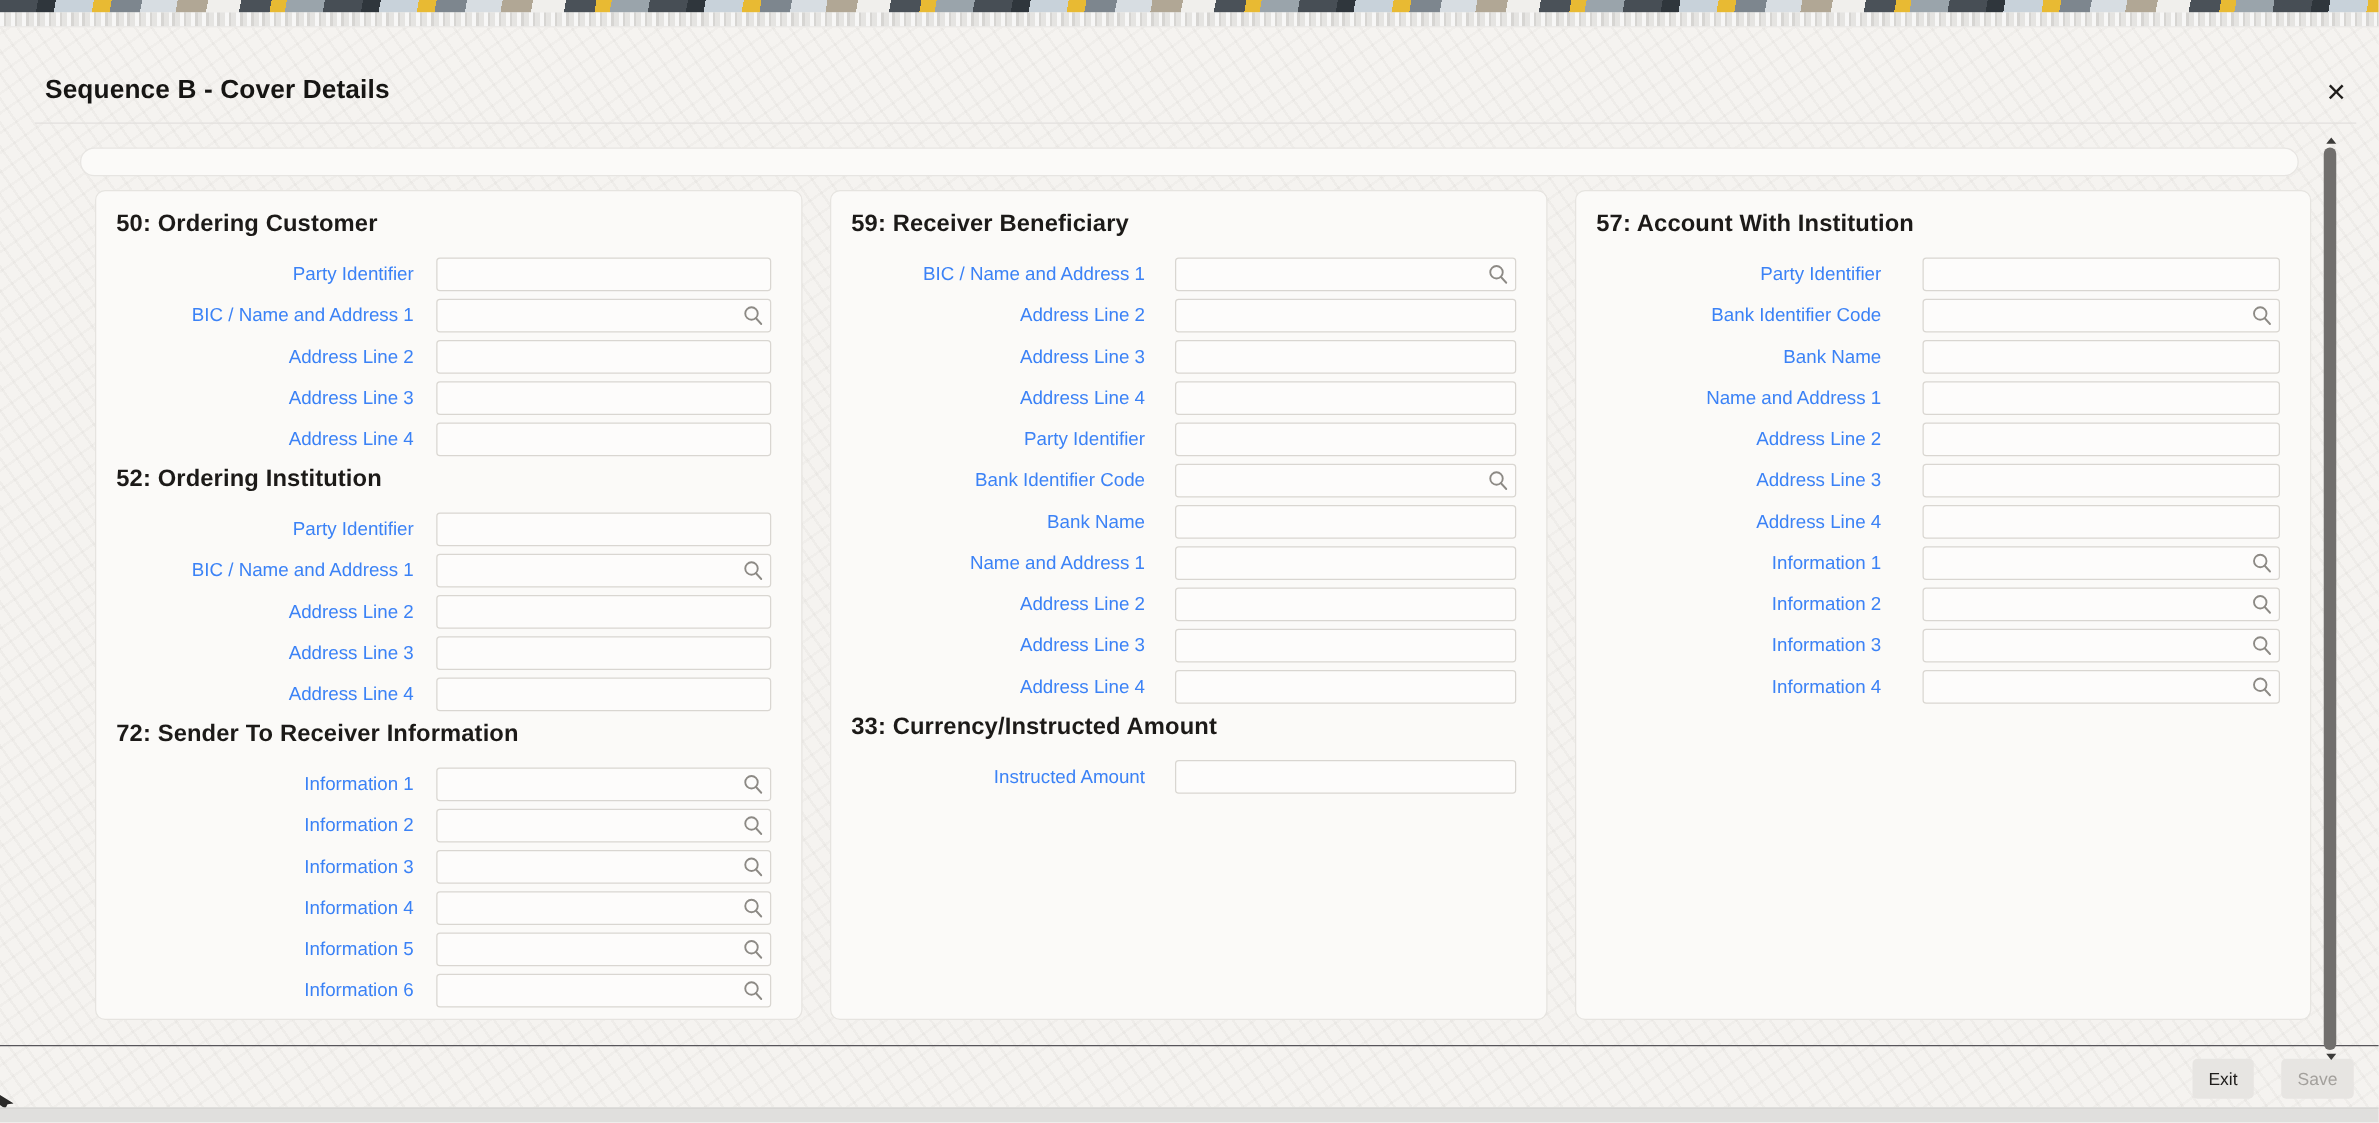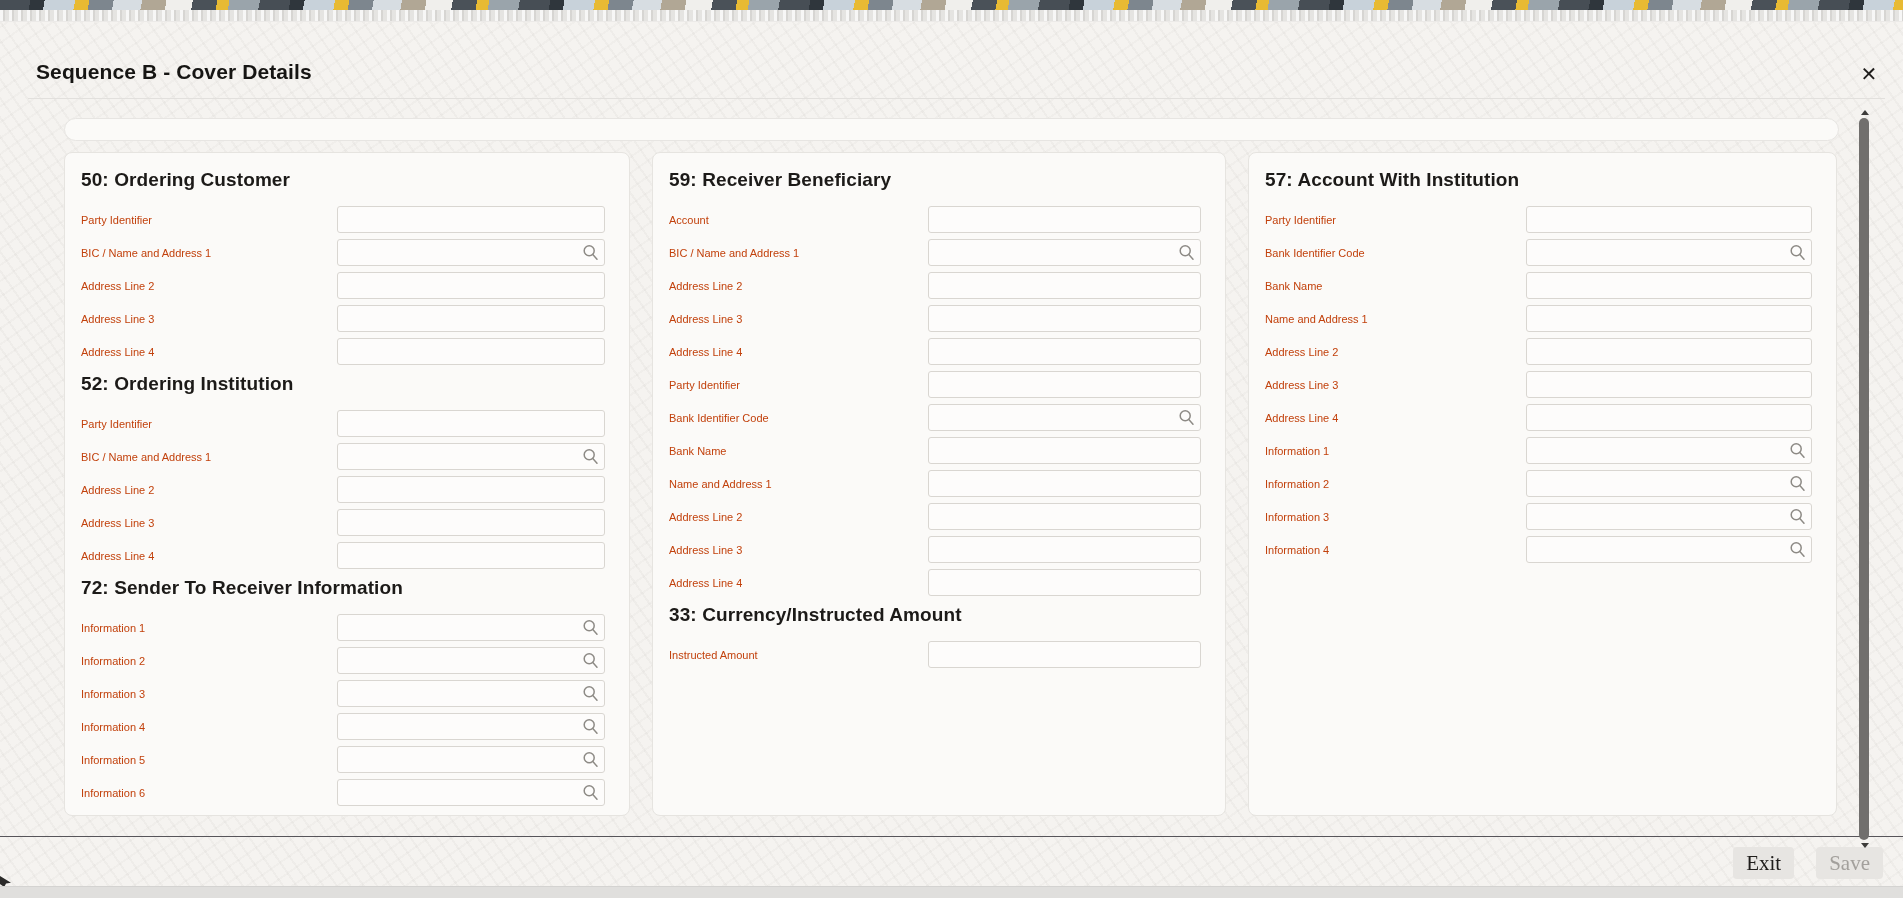--- a/index.html
+++ b/index.html
@@ -34,48 +34,48 @@
   .close-btn { position:absolute; right:16px; top:34px; width:36px; height:36px;
     display:flex; align-items:center; justify-content:center;
     font-size:20px; color:#1f1d1b; cursor:pointer; font-weight:400; }
   .title-divider { position:absolute; left:28px; top:76px; width:1857px; height:1px;
     background:#e2e0dd; }
 
   .collapsed-panel { position:absolute; left:64px; top:96px; width:1775px; height:23px;
     background:#fbfaf8; border:1px solid #e7e5e2; border-radius:12px; }
 
   
-  .columns { position:absolute; left:64px; top:130px; display:grid;
+  .columns { position:absolute; left:76px; top:130px; display:grid;
     grid-template-columns:566px 574px 589px; column-gap:22px; }
   .card { height:664px; background:#fbfaf8; border:1px solid #e6e4e0;
     border-radius:8px; padding:14px 24px 14px 16px; overflow:hidden; }
   .card.c0 { --lw:238px; --lg:18px; }
   .card.c1 { --lw:235px; --lg:24px; }
   .card.c2 { --lw:228px; --lg:33px; }
 
   .section-title { font-size:19px; font-weight:700; color:#1c1a18;
     line-height:26px; margin:0 0 13px 0; letter-spacing:.1px; }
   .field-row { display:flex; align-items:center; margin-bottom:6px; height:27px; }
-  .field-label { width:var(--lw); flex:0 0 var(--lw); 
-    font-size:11px; color:#c2410c; margin-right:var(--lg); white-space:nowrap; }
+  .field-label { width:var(--lw); flex:0 0 var(--lw); text-align:right;
+    font-size:15px; color:#3b82f6; margin-right:var(--lg); white-space:nowrap; }
   .input-wrap { flex:1; position:relative; height:27px; }
   .text-input { width:100%; height:27px; background:#fdfcfb;
     border:1px solid #d9d6d1; border-radius:3px; outline:none;
     font-family:"Liberation Sans", sans-serif; font-size:14px; color:#2c2a28;
     padding:0 26px 0 8px; }
   .search-icon { position:absolute; right:6px; top:5px; width:17px; height:17px;
     cursor:pointer; }
   .search-icon svg { display:block; }
 
   
   .footer-divider { position:absolute; left:0; top:814px; width:1903px; height:1px;
     background:#57555a; }
   .footer-buttons { position:absolute; top:825px; right:20px; display:flex; gap:22px; }
   .btn { height:32px; min-width:49px; padding:0 13px; border:none; border-radius:4px;
-    background:#e7e5e2; font-family:Liberation Serif, serif; font-size:21px;
+    background:#e7e5e2; font-family:Liberation Sans, sans-serif; font-size:14px;
     display:flex; align-items:center; justify-content:center; cursor:pointer; }
   .btn.exit { color:#1f1d1b; }
   .btn.save { color:#a3a09c; cursor:default; }
 
   
   .scrollbar { position:absolute; left:1858px; top:110px; width:14px; height:738px; }
   .scroll-arrow-up, .scroll-arrow-down { position:absolute; left:3px; width:0; height:0;
     border-left:4px solid transparent; border-right:4px solid transparent; }
   .scroll-arrow-up { top:0; border-bottom:5px solid #3c3b39; }
   .scroll-arrow-down { bottom:0; border-top:5px solid #3c3b39; }
@@ -205,24 +205,20 @@
               <svg width="17" height="17" viewBox="0 0 17 17">
                 <circle cx="7.2" cy="6.8" r="5" fill="none" stroke="#8d8a85" stroke-width="1.5"></circle>
                 <line x1="10.8" y1="10.6" x2="15" y2="15.2" stroke="#8d8a85" stroke-width="1.5" stroke-linecap="round"></line>
               </svg>
             </span></div>
         </div>
       </div>
     <div class="card c1">
         <div class="section-title">59: Receiver Beneficiary</div>
         <div class="field-row">
-          <div class="field-label">Account</div>
-          <div class="input-wrap"><input type="text" class="text-input" value="" style=""></div>
-        </div>
-        <div class="field-row">
           <div class="field-label">BIC / Name and Address 1</div>
           <div class="input-wrap"><input type="text" class="text-input" value="" style=""><span class="search-icon">
               <svg width="17" height="17" viewBox="0 0 17 17">
                 <circle cx="7.2" cy="6.8" r="5" fill="none" stroke="#8d8a85" stroke-width="1.5"></circle>
                 <line x1="10.8" y1="10.6" x2="15" y2="15.2" stroke="#8d8a85" stroke-width="1.5" stroke-linecap="round"></line>
               </svg>
             </span></div>
         </div>
         <div class="field-row">
           <div class="field-label">Address Line 2</div>

